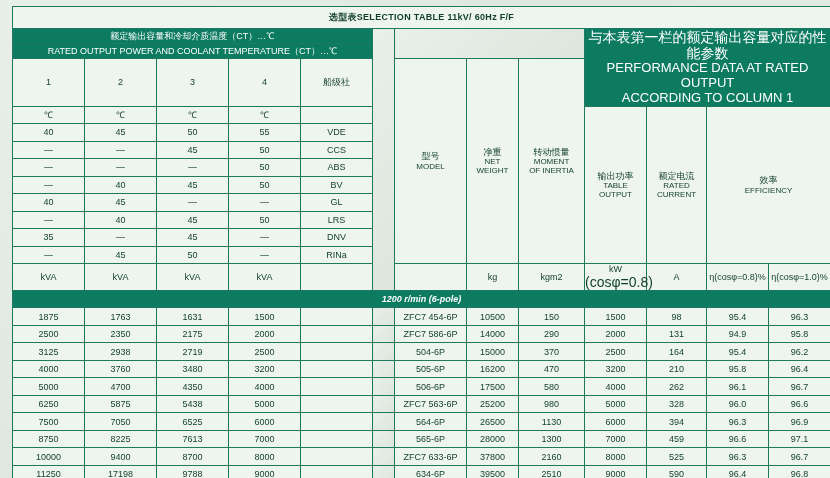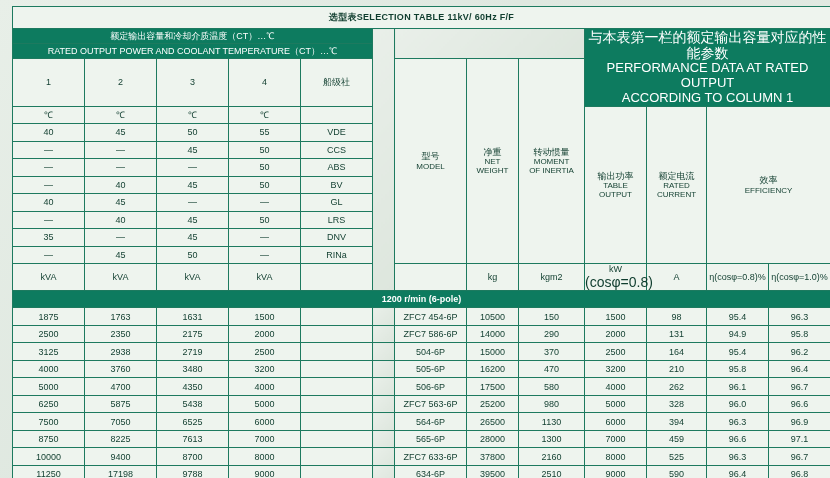--- a/index.html
+++ b/index.html
@@ -59,20 +59,21 @@
   .datarow td { height: 17.5px; font-size: 9px; }
   .pole-row td {
     background: #0d7b5f !important;
     color: #fff !important;
     text-align: left;
     padding-left: 8px;
     font-size: 9.5px;
     font-weight: bold;
     height: 17px;
     border: 1px solid #0d7b5f;
+    font-style: italic;
   }
   .vgroup { height: 92px; }
   .vgroup .cn { display:block; font-size: 9px; }
   .vgroup .en { display:block; font-size: 8px; }
   .small { font-size: 14px; }
   .perf-head { height: 34px; }
 </style>
 </head>
 <body>
 

